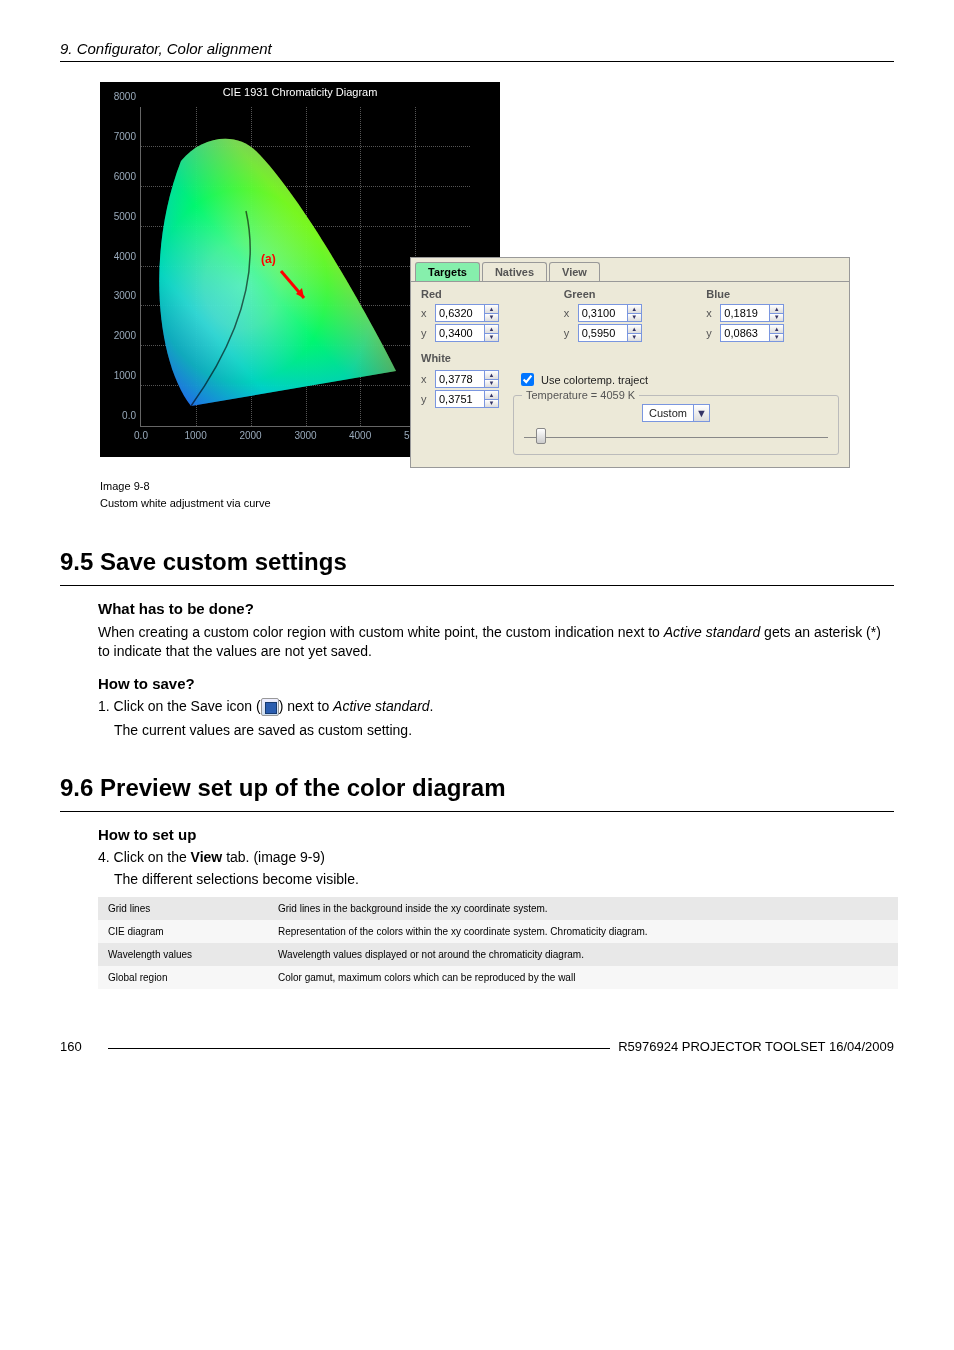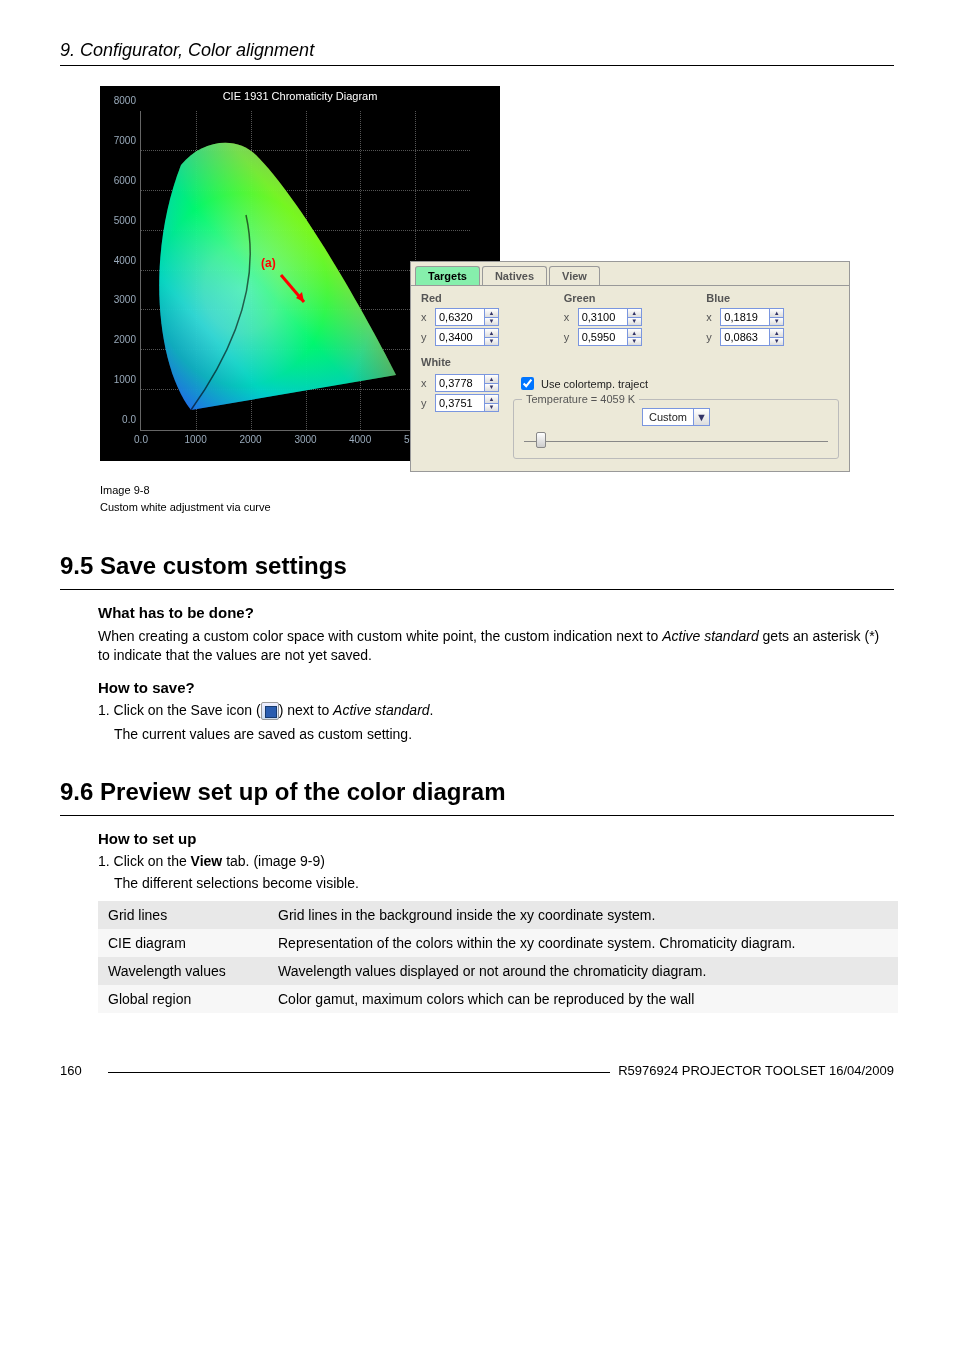--- a/index.html
+++ b/index.html
@@ -6,21 +6,21 @@
   body {
     margin: 0;
     padding: 40px 60px 40px 60px;
     font-family: Arial, Helvetica, sans-serif;
     color: #000;
     background: #fff;
     width: 954px;
   }
   .header-chapter {
     font-style: italic;
-    font-size: 18px;
+    font-size: 15px;
     margin-bottom: 4px;
   }
   .header-rule {
     border: none;
     border-top: 1px solid #000;
     margin: 0 0 20px 0;
   }
   .figure-area {
     margin: 20px 0 10px 0;
     position: relative;
@@ -299,21 +299,21 @@
     content:"";
     position:absolute;
     left:5px; top:4px;
     width:6px; height:3px;
     background:#fff;
   }
   table.props {
     margin: 10px 0 0 38px;
     border-collapse: collapse;
     width: 800px;
-    font-size: 14px;
+    font-size: 10px;
   }
   table.props td {
     padding: 6px 10px;
     vertical-align: top;
   }
   table.props tr:nth-child(odd) { background: #e8e8e8; }
   table.props tr:nth-child(even) { background: #f7f7f7; }
   .footer {
     margin-top: 50px;
     display: flex;
@@ -547,34 +547,34 @@
   <div style="position:absolute; left:0; bottom:0;">
     <div class="caption">Image 9-8</div>
     <div class="caption" style="margin-top:0">Custom white adjustment via curve</div>
   </div>
 </div>
 
 <h2 class="section">9.5    Save custom settings</h2>
 
 <h3 class="sub">What has to be done?</h3>
 <p class="body">
-  <span>When creating a custom color space with custom white point, the custom indication next to </span><span class="italic">Active standard</span><span> gets an asterisk (*) to indicate that the values are not yet saved.</span>
+  <span>When creating a custom color region with custom white point, the custom indication next to </span><span class="italic">Active standard</span><span> gets an asterisk (*) to indicate that the values are not yet saved.</span>
 </p>
 
 <h3 class="sub">How to save?</h3>
 <p class="step">
   <span>1. Click on the Save icon (</span><span class="save-icon"></span><span>) next to </span><span class="italic">Active standard</span><span>.</span>
 </p>
 <p class="step-result">The current values are saved as custom setting.</p>
 
 <h2 class="section">9.6    Preview set up of the color diagram</h2>
 
 <h3 class="sub">How to set up</h3>
 <p class="step">
-  <span>1. Click on the </span><span class="bold">View</span><span> tab.  (image 9-9)</span>
+  <span>4. Click on the </span><span class="bold">View</span><span> tab.  (image 9-9)</span>
 </p>
 <p class="step-result">The different selections become visible.</p>
 
 <table class="props">
   <tbody>
       <tr>
     <td style="width:170px">Grid lines</td>
     <td>Grid lines in the background inside the xy coordinate system.</td>
   </tr>
   <tr>

